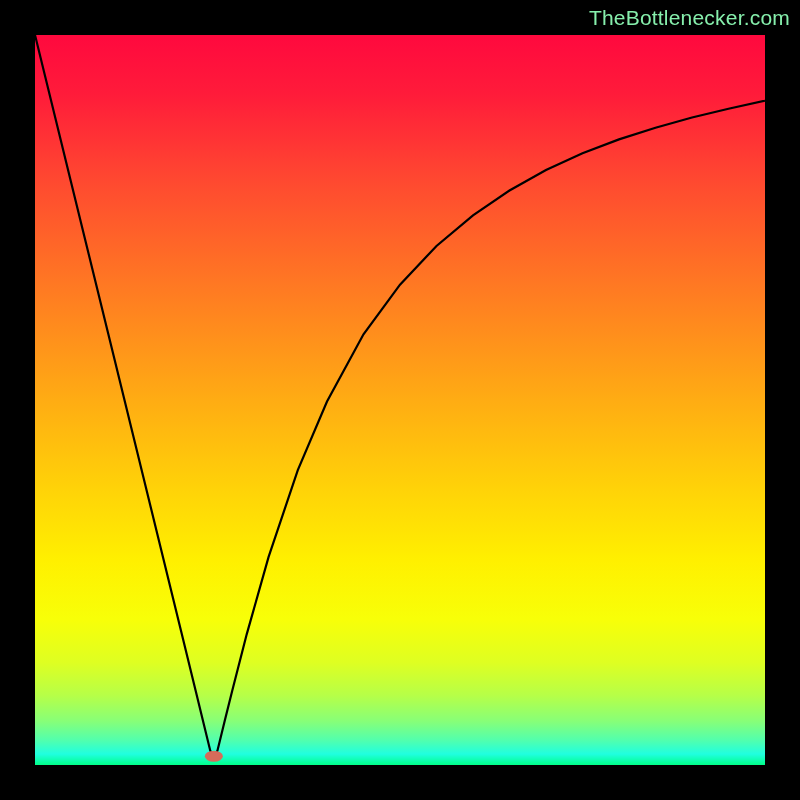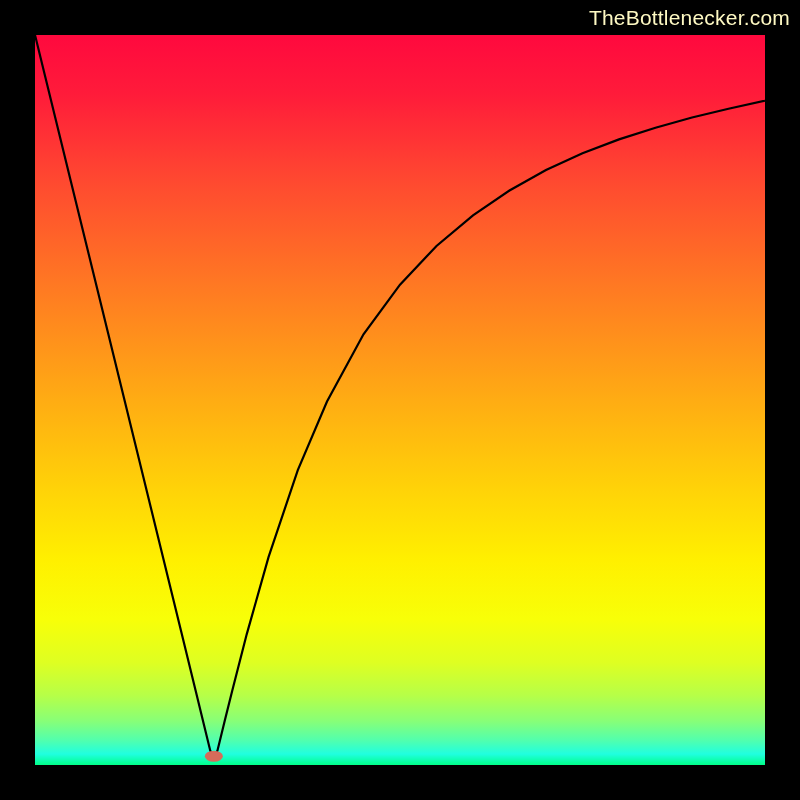--- a/index.html
+++ b/index.html
@@ -22,21 +22,21 @@
     top: 35px;
     left: 35px;
     width: 730px;
     height: 730px;
     overflow: hidden;
   }
   .watermark {
     position: absolute;
     top: 6px;
     right: 10px;
-    color: #fef9c3;
+    color: #86efac;
     font-size: 21px;
     font-weight: 400;
     letter-spacing: 0.2px;
   }
   svg { display: block; }
 </style>
 </head>
 <body>
 
 <div class="frame">

